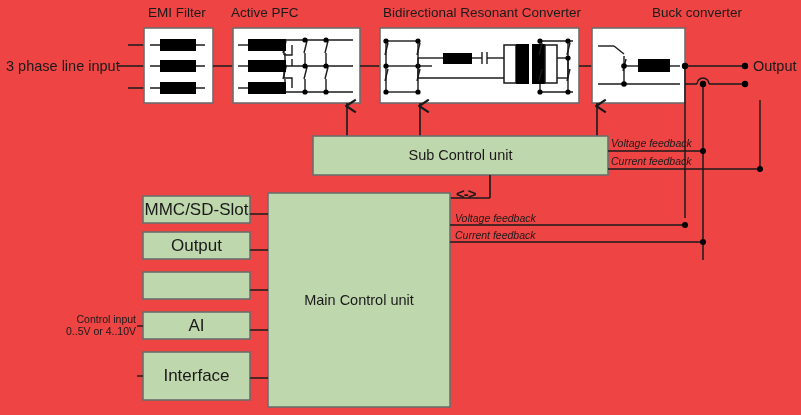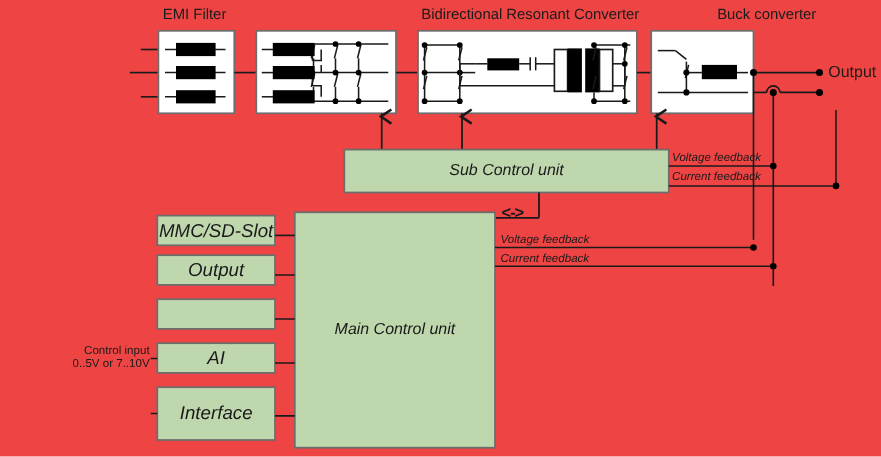--- a/index.html
+++ b/index.html
@@ -5,21 +5,21 @@
   html,body{margin:0;padding:0;background:#ffffff;}
   body{font-family:"Liberation Sans","DejaVu Sans",sans-serif;}
   #stage{position:relative;width:801px;height:415px;background:#ef4444;overflow:hidden;}
   #stage svg{position:absolute;left:0;top:0;width:801px;height:415px;}
   .lbl{position:absolute;color:#1a1a1a;white-space:pre;line-height:1.12;}
   .hdr{font-size:13.5px;}
   .big{font-size:14.5px;}
   .med{font-size:17px;}
   .sm{font-size:10.5px;}
   .fb{font-size:10.5px;font-style:italic;}
-  .ctr{text-align:center;font-style:italic;}
+  .ctr{text-align:center;}
   .rt{text-align:right;}
   .boxtext{display:flex;align-items:center;justify-content:center;}
 </style>
 </head>
 <body>
 
 <div id="stage">
 
   <svg viewBox="0 0 801 415">
     <defs>
@@ -245,37 +245,39 @@
       <line x1="250" y1="330" x2="268" y2="330"></line>
       <line x1="250" y1="378" x2="268" y2="378"></line>
     </g>
     <g stroke="#1a1a1a" fill="none" stroke-width="1.4">
       <line x1="137" y1="326" x2="143" y2="326"></line>
       <line x1="137" y1="376" x2="143" y2="376"></line>
     </g>
   </svg>
 
   <div class="lbl hdr" style="left:148px;top:5px;width:88px;">EMI Filter</div>
+  <div class="lbl hdr" style="left:231px;top:5px;width:100px;">Active PFC</div>
   <div class="lbl hdr" style="left:383px;top:5px;width:240px;">Bidirectional Resonant Converter</div>
   <div class="lbl hdr" style="left:624px;top:5px;width:110px;margin-left:28px;">Buck converter</div>
 
+  <div class="lbl big" style="left:6px;top:58px;width:116px;">3 phase line input</div>
 
   <div class="lbl big" style="left:753px;top:58px;width:60px;">Output</div>
 
   <div class="lbl big ctr boxtext" style="left:313px;top:136px;width:295px;height:39px;">Sub Control unit</div>
 
   <div class="lbl big ctr boxtext" style="left:268px;top:193px;width:182px;height:214px;">Main Control unit</div>
 
   <div class="lbl med ctr boxtext" style="left:143px;top:196px;width:107px;height:27px;">MMC/SD-Slot</div>
   <div class="lbl med ctr boxtext" style="left:143px;top:232px;width:107px;height:27px;">Output</div>
   <div class="lbl med ctr boxtext" style="left:143px;top:312px;width:107px;height:27px;">AI</div>
   <div class="lbl med ctr boxtext" style="left:143px;top:352px;width:107px;height:48px;">Interface</div>
 
   <div class="lbl sm rt" style="left:54px;top:314px;width:82px;">Control input
-0..5V or 7..10V</div>
+0..5V or 4..10V</div>
 
   <div class="lbl fb" style="left:611px;top:138px;">Voltage feedback</div>
   <div class="lbl fb" style="left:611px;top:156px;">Current feedback</div>
   <div class="lbl fb" style="left:455px;top:213px;">Voltage feedback</div>
   <div class="lbl fb" style="left:455px;top:230px;">Current feedback</div>
 
   <div class="lbl" style="left:456px;top:186px;font-size:15px;font-weight:bold;letter-spacing:-1px;">&lt;-&gt;</div>
 
 </div>
 

